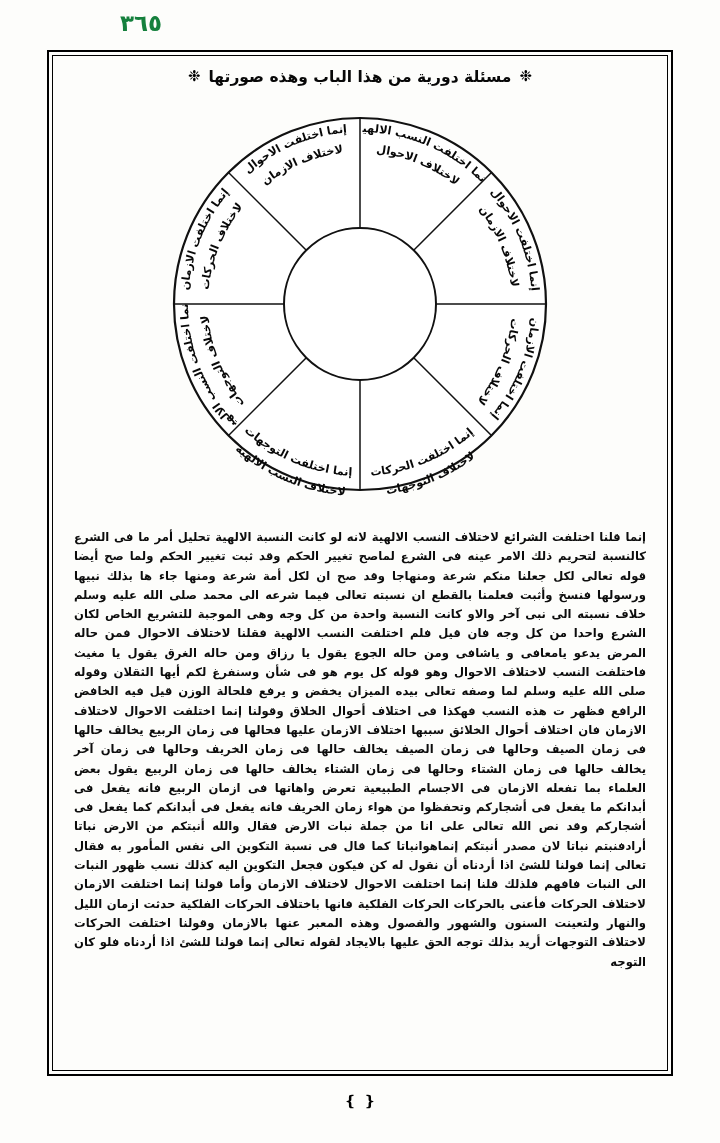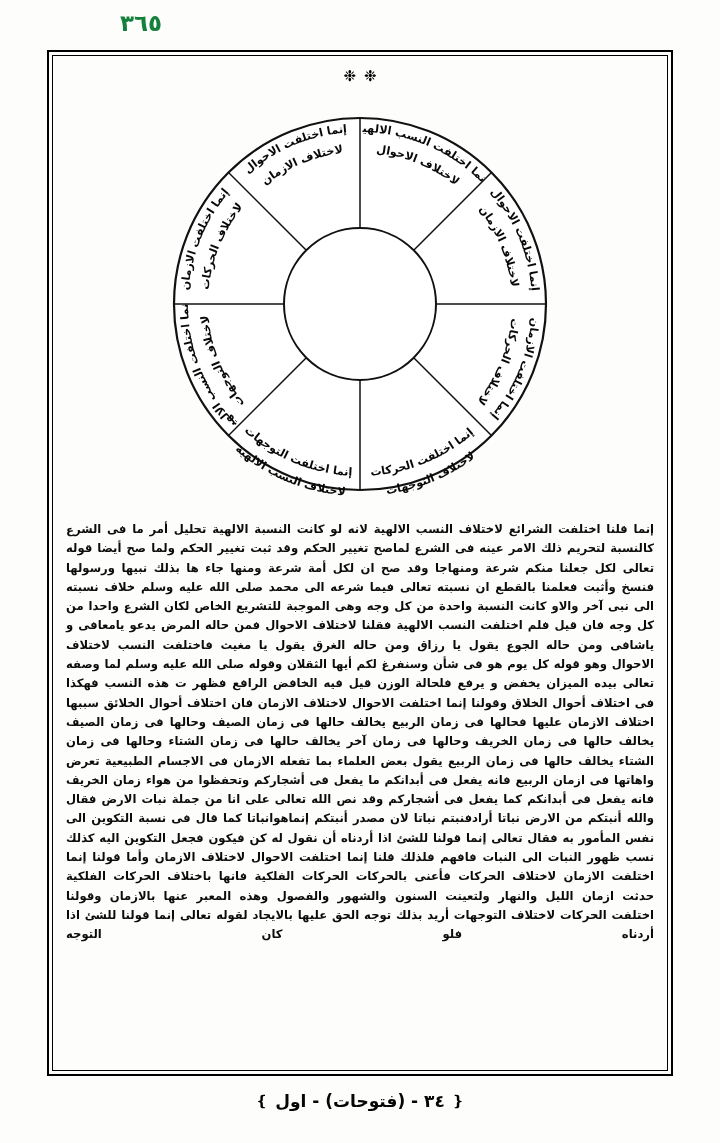--- a/index.html
+++ b/index.html
@@ -58,21 +58,21 @@
     direction:rtl;
   }
   .sector-text.line2{font-size:11.2px;}
 
   
   #body-text{
     position:absolute;left:62px;top:516px;width:596px;height:548px;
     direction:rtl;text-align:justify;
   }
   #body-text p{
-    margin:4px;
+    margin:12px;
     font-size:11.6px;
     line-height:19.3px;
     letter-spacing:-0.15px;
     word-spacing:0.5px;
     font-weight:600;
     color:#0c0c0c;
     text-align:justify;
     text-align-last:justify;
     font-family:"DejaVu Sans","Liberation Sans",sans-serif;
   }
@@ -93,20 +93,21 @@
 <body>
 
 <div class="page">
 
   <div id="page-number">٣٦٥</div>
 
   <div id="frame"></div>
 
   <div id="diagram-header">
     <span class="rosette">❉</span>
+    <span class="htext">مسئلة دورية من هذا الباب وهذه صورتها</span>
     <span class="rosette">❉</span>
   </div>
 
   <div id="diagram-wrap">
     <svg viewBox="0 0 416 416" xmlns="http://www.w3.org/2000/svg">
       <defs>
 
         <path id="a0" d="M 208 208 m 0 -172 A 172 172 0 0 1 329.6 86.4" fill="none"></path>
         <path id="b0" d="M 208 208 m 0 -152 A 152 152 0 0 1 315.5 100.5" fill="none"></path>
 
@@ -206,17 +207,16 @@
       </text>
     </svg>
   </div>
 
   <div id="body-text">
     <p>إنما قلنا اختلفت الشرائع لاختلاف النسب الالهية لانه لو كانت النسبة الالهية تحليل أمر ما فى الشرع كالنسبة لتحريم ذلك الامر عينه فى الشرع لماصح تغيير الحكم وقد ثبت تغيير الحكم ولما صح أيضا قوله تعالى لكل جعلنا منكم شرعة ومنهاجا وقد صح ان لكل أمة شرعة ومنها جاء ها بذلك نبيها ورسولها فنسخ وأثبت فعلمنا بالقطع ان نسبته تعالى فيما شرعه الى محمد صلى الله عليه وسلم خلاف نسبته الى نبى آخر والاو كانت النسبة واحدة من كل وجه وهى الموجبة للتشريع الخاص لكان الشرع واحدا من كل وجه فان قيل فلم اختلفت النسب الالهية فقلنا لاختلاف الاحوال فمن حاله المرض يدعو يامعافى و ياشافى ومن حاله الجوع يقول يا رزاق ومن حاله الغرق يقول يا مغيث فاختلفت النسب لاختلاف الاحوال وهو قوله كل يوم هو فى شأن وسنفرغ لكم أيها الثقلان وقوله صلى الله عليه وسلم لما وصفه تعالى بيده الميزان يخفض و يرفع فلحالة الوزن قيل فيه الخافض الرافع فظهر ت هذه النسب فهكذا فى اختلاف أحوال الخلاق وقولنا إنما اختلفت الاحوال لاختلاف الازمان فان اختلاف أحوال الخلائق سببها اختلاف الازمان عليها فحالها فى زمان الربيع يخالف حالها فى زمان الصيف وحالها فى زمان الصيف يخالف حالها فى زمان الخريف وحالها فى زمان آخر يخالف حالها فى زمان الشتاء وحالها فى زمان الشتاء يخالف حالها فى زمان الربيع يقول بعض العلماء بما تفعله الازمان فى الاجسام الطبيعية تعرض واهاتها فى ازمان الربيع فانه يفعل فى أبدانكم ما يفعل فى أشجاركم وتحفظوا من هواء زمان الخريف فانه يفعل فى أبدانكم كما يفعل فى أشجاركم وقد نص الله تعالى على انا من جملة نبات الارض فقال والله أنبتكم من الارض نباتا أرادفنبتم نباتا لان مصدر أنبتكم إنماهوانباتا كما قال فى نسبة التكوين الى نفس المأمور به فقال تعالى إنما قولنا للشئ اذا أردناه أن نقول له كن فيكون فجعل التكوين اليه كذلك نسب ظهور النبات الى النبات فافهم فلذلك قلنا إنما اختلفت الاحوال لاختلاف الازمان وأما قولنا إنما اختلفت الازمان لاختلاف الحركات فأعنى بالحركات الحركات الفلكية فانها باختلاف الحركات الفلكية حدثت ازمان الليل والنهار ولتعينت السنون والشهور والفصول وهذه المعبر عنها بالازمان وقولنا اختلفت الحركات لاختلاف التوجهات أريد بذلك توجه الحق عليها بالايجاد لقوله تعالى إنما قولنا للشئ اذا أردناه فلو كان التوجه</p>
   </div>
 
   <div id="footer">
     <span class="rosette">❴</span>
-    <span class="ftext">٣٤ - (فتوحات) - اول</span>
     <span class="rosette">❵</span>
   </div>
 
 </div>
 
 </body></html>

